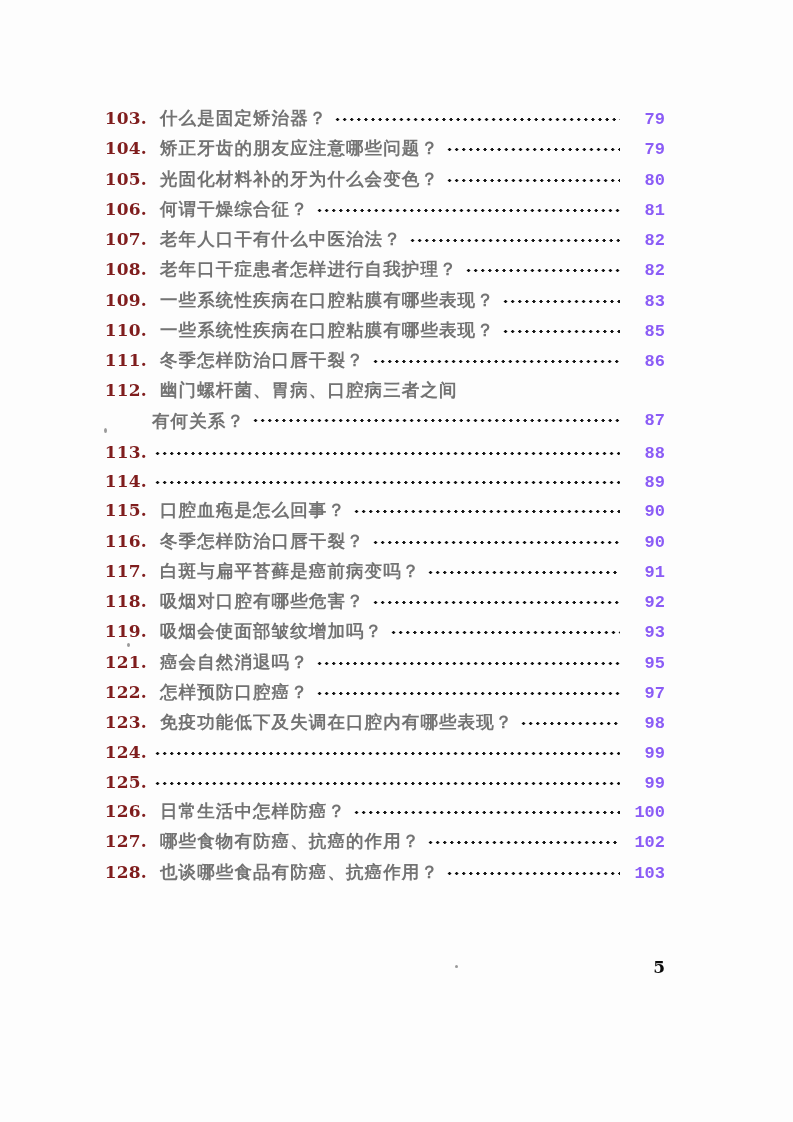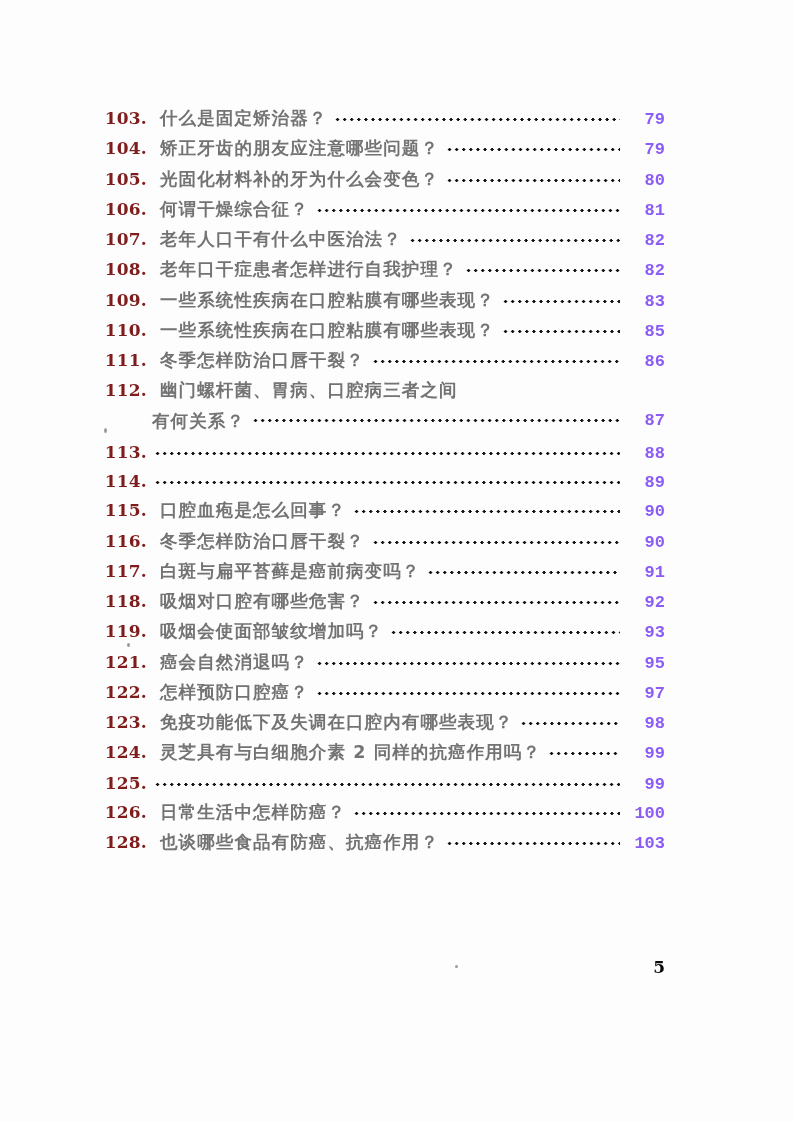--- a/index.html
+++ b/index.html
@@ -261,36 +261,41 @@
         <span class="entry-page">97</span>
       </div>
       <div class="toc-entry">
         <span class="entry-num">123.</span>
         <span class="entry-title">免疫功能低下及失调在口腔内有哪些表现？</span>
         <span class="leader"></span>
         <span class="entry-page">98</span>
       </div>
       <div class="toc-entry">
         <span class="entry-num">124.</span>
-        <span class="entry-title">灵芝具有与白细胞介素 2 同样的抗癌作用吗？</span>
         <span class="leader"></span>
         <span class="entry-page">99</span>
       </div>
       <div class="toc-entry">
         <span class="entry-num">125.</span>
         <span class="leader"></span>
         <span class="entry-page">99</span>
       </div>
       <div class="toc-entry">
         <span class="entry-num">126.</span>
         <span class="entry-title">日常生活中怎样防癌？</span>
         <span class="leader"></span>
         <span class="entry-page">100</span>
       </div>
       <div class="toc-entry">
+        <span class="entry-num">127.</span>
+        <span class="entry-title">哪些食物有防癌、抗癌的作用？</span>
+        <span class="leader"></span>
+        <span class="entry-page">102</span>
+      </div>
+      <div class="toc-entry">
         <span class="entry-num">128.</span>
         <span class="entry-title">也谈哪些食品有防癌、抗癌作用？</span>
         <span class="leader"></span>
         <span class="entry-page">103</span>
       </div>
     </div>
 
   <div id="folio">5</div>
 </div>
 

